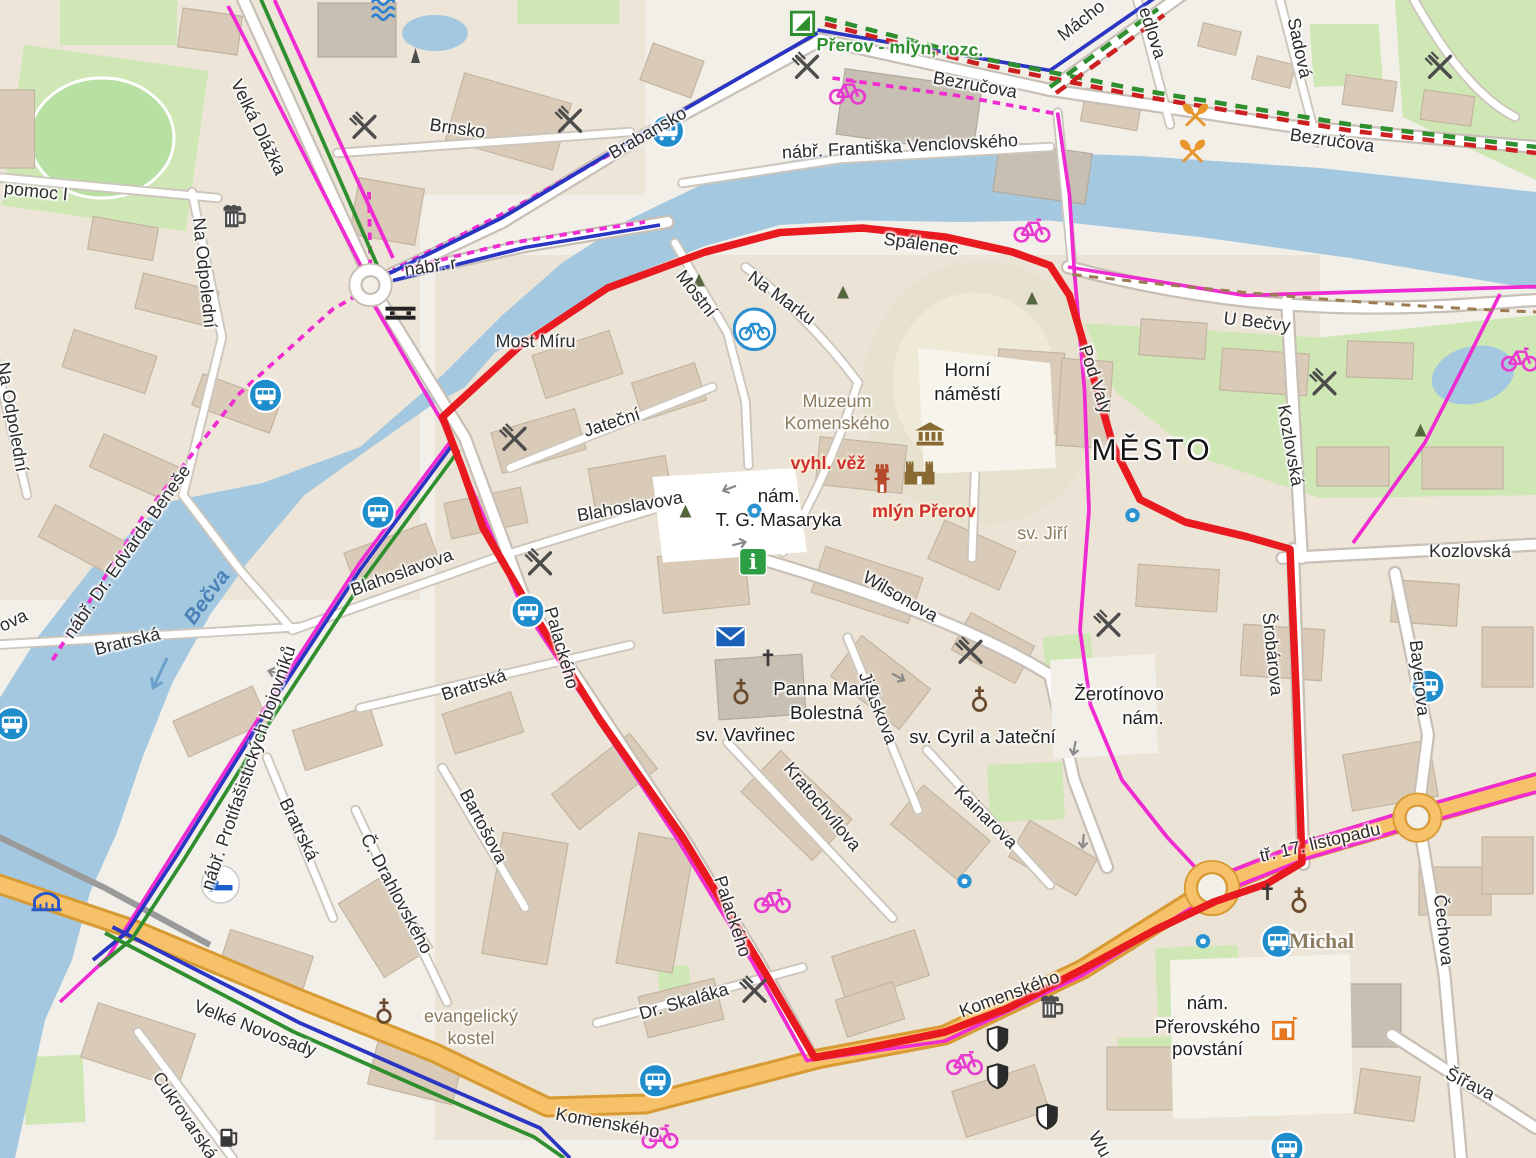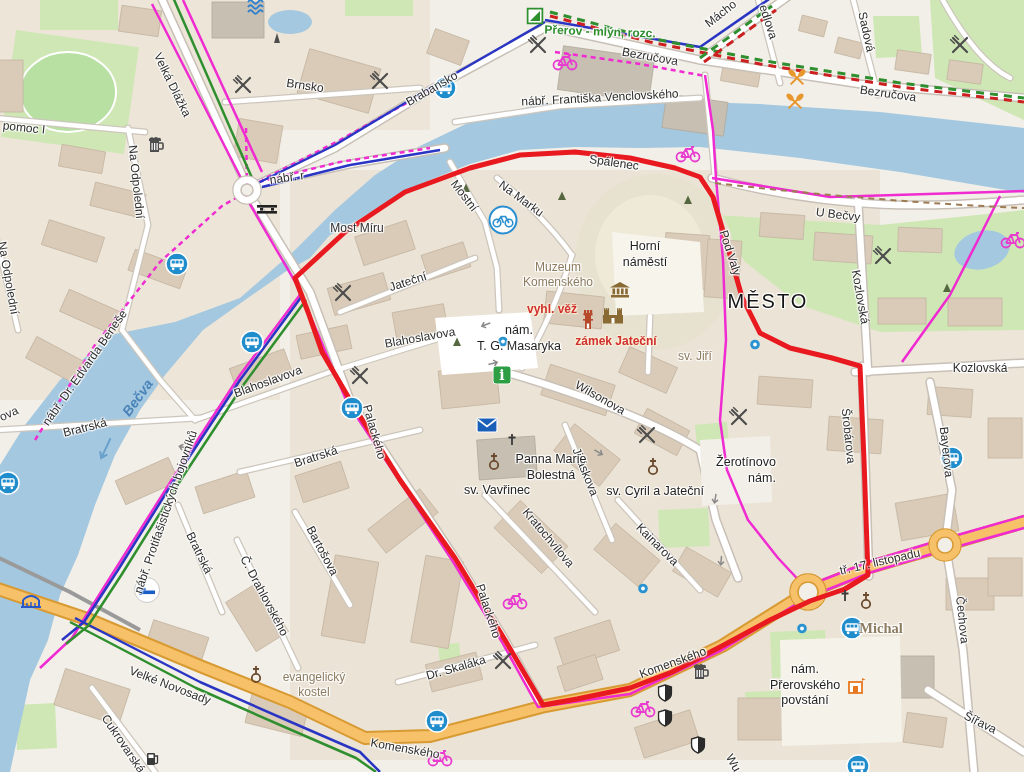--- a/index.html
+++ b/index.html
@@ -798,17 +798,17 @@
 Přerovského
 povstání</div>
       <div class="lbl city" style="left: 768px; top: 301px; transform: translate(-50%, -50%) rotate(0deg);">MĚSTO</div>
       <div class="lbl poi" style="left: 558px; top: 275px; transform: translate(-50%, -50%) rotate(0deg);">Muzeum
 Komenského</div>
       <div class="lbl poi" style="left: 695px; top: 356px; transform: translate(-50%, -50%) rotate(0deg);">sv. Jiří</div>
       <div class="lbl poi" style="left: 314px; top: 653px; transform: translate(-50%, -50%) rotate(0deg); margin-top: 32px;">evangelický
 kostel</div>
       <div class="lbl poi-lg" style="left: 881px; top: 628px; transform: translate(-50%, -50%) rotate(0deg); font-family: Liberation Serif, serif;">Michal</div>
       <div class="lbl poi-red" style="left: 552px; top: 309px; transform: translate(-50%, -50%) rotate(0deg);">vyhl. věž</div>
-      <div class="lbl poi-red" style="left: 616px; top: 341px; transform: translate(-50%, -50%) rotate(0deg);">zámek Jateční</div>
+      <div class="lbl poi-red" style="left: 616px; top: 341px; transform: translate(-50%, -50%) rotate(0deg);">mlýn Přerov</div>
       <div class="lbl poi-green" style="left: 600px; top: 32px; transform: translate(-50%, -50%) rotate(2deg);">Přerov - mlýn, rozc.</div>
       <div class="lbl water" style="left: 138px; top: 398px; transform: translate(-50%, -50%) rotate(-54deg);">Bečva</div>
     </div>
 </div>
 
 </body></html>

